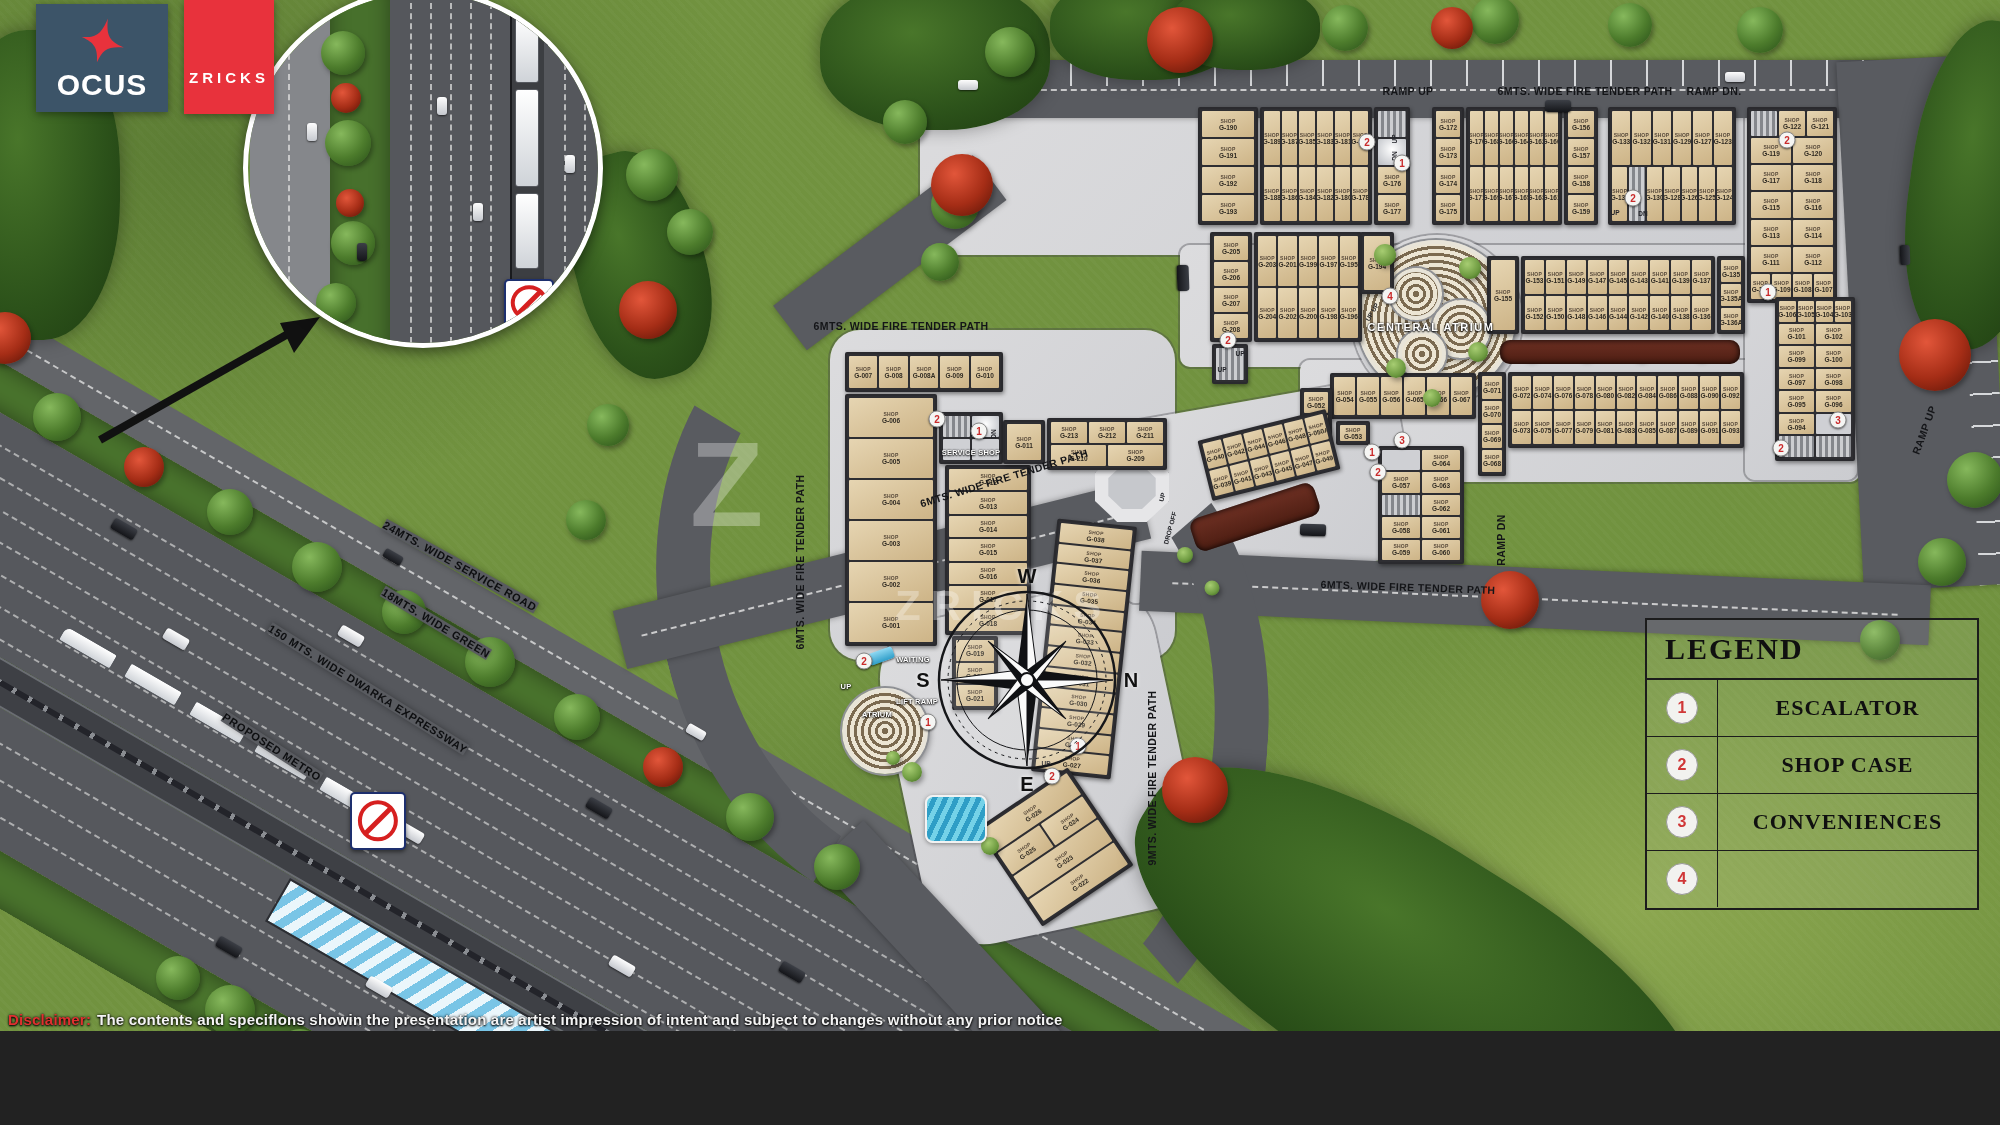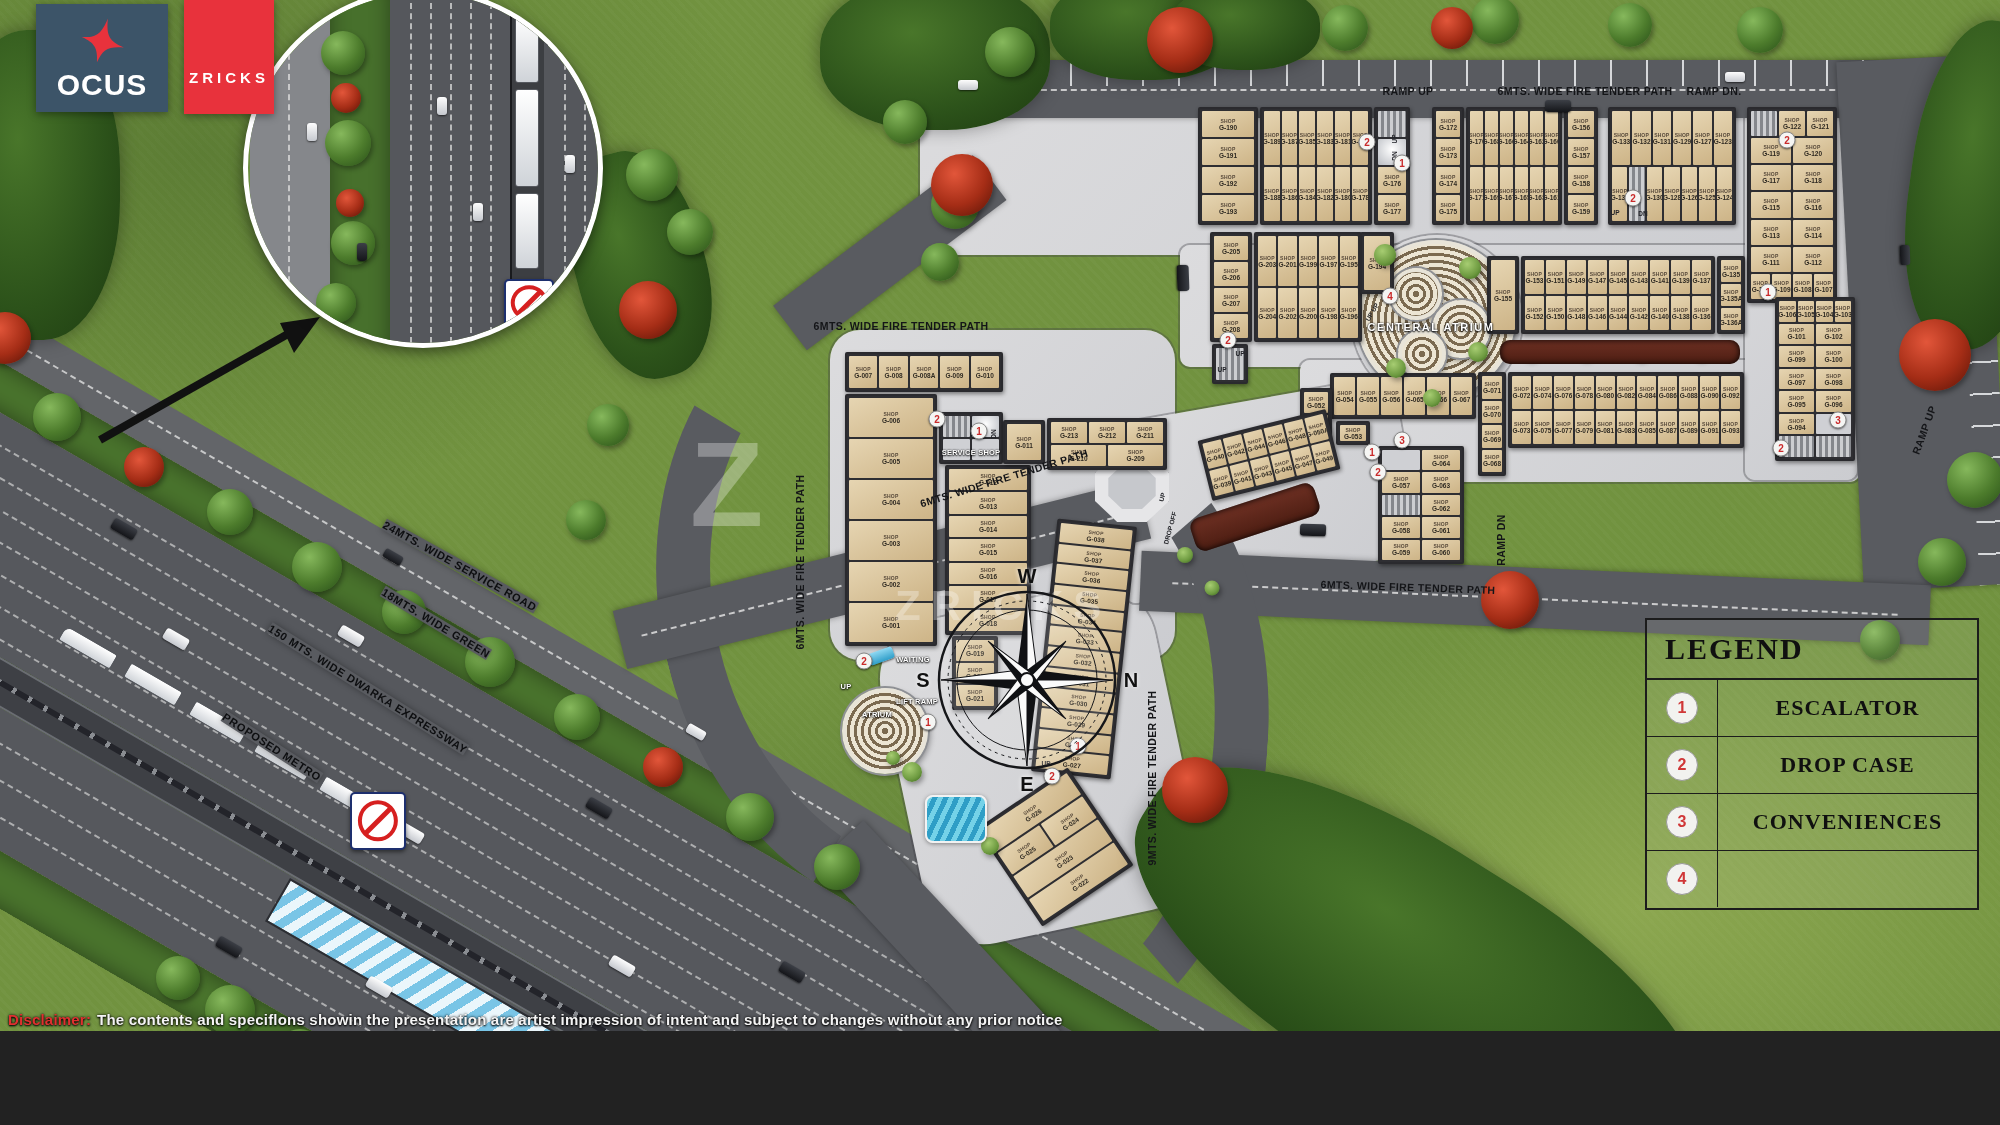--- a/index.html
+++ b/index.html
@@ -267,21 +267,21 @@
         <div class="lrow">
           <div class="lnumc">
             <div class="lnum">1</div>
           </div>
           <div class="llab">ESCALATOR</div>
         </div>
         <div class="lrow">
           <div class="lnumc">
             <div class="lnum">2</div>
           </div>
-          <div class="llab">DROP CASE</div>
+          <div class="llab">SHOP CASE</div>
         </div>
         <div class="lrow">
           <div class="lnumc">
             <div class="lnum">3</div>
           </div>
           <div class="llab">CONVENIENCES</div>
         </div>
         <div class="lrow">
           <div class="lnumc">
             <div class="lnum">4</div>

